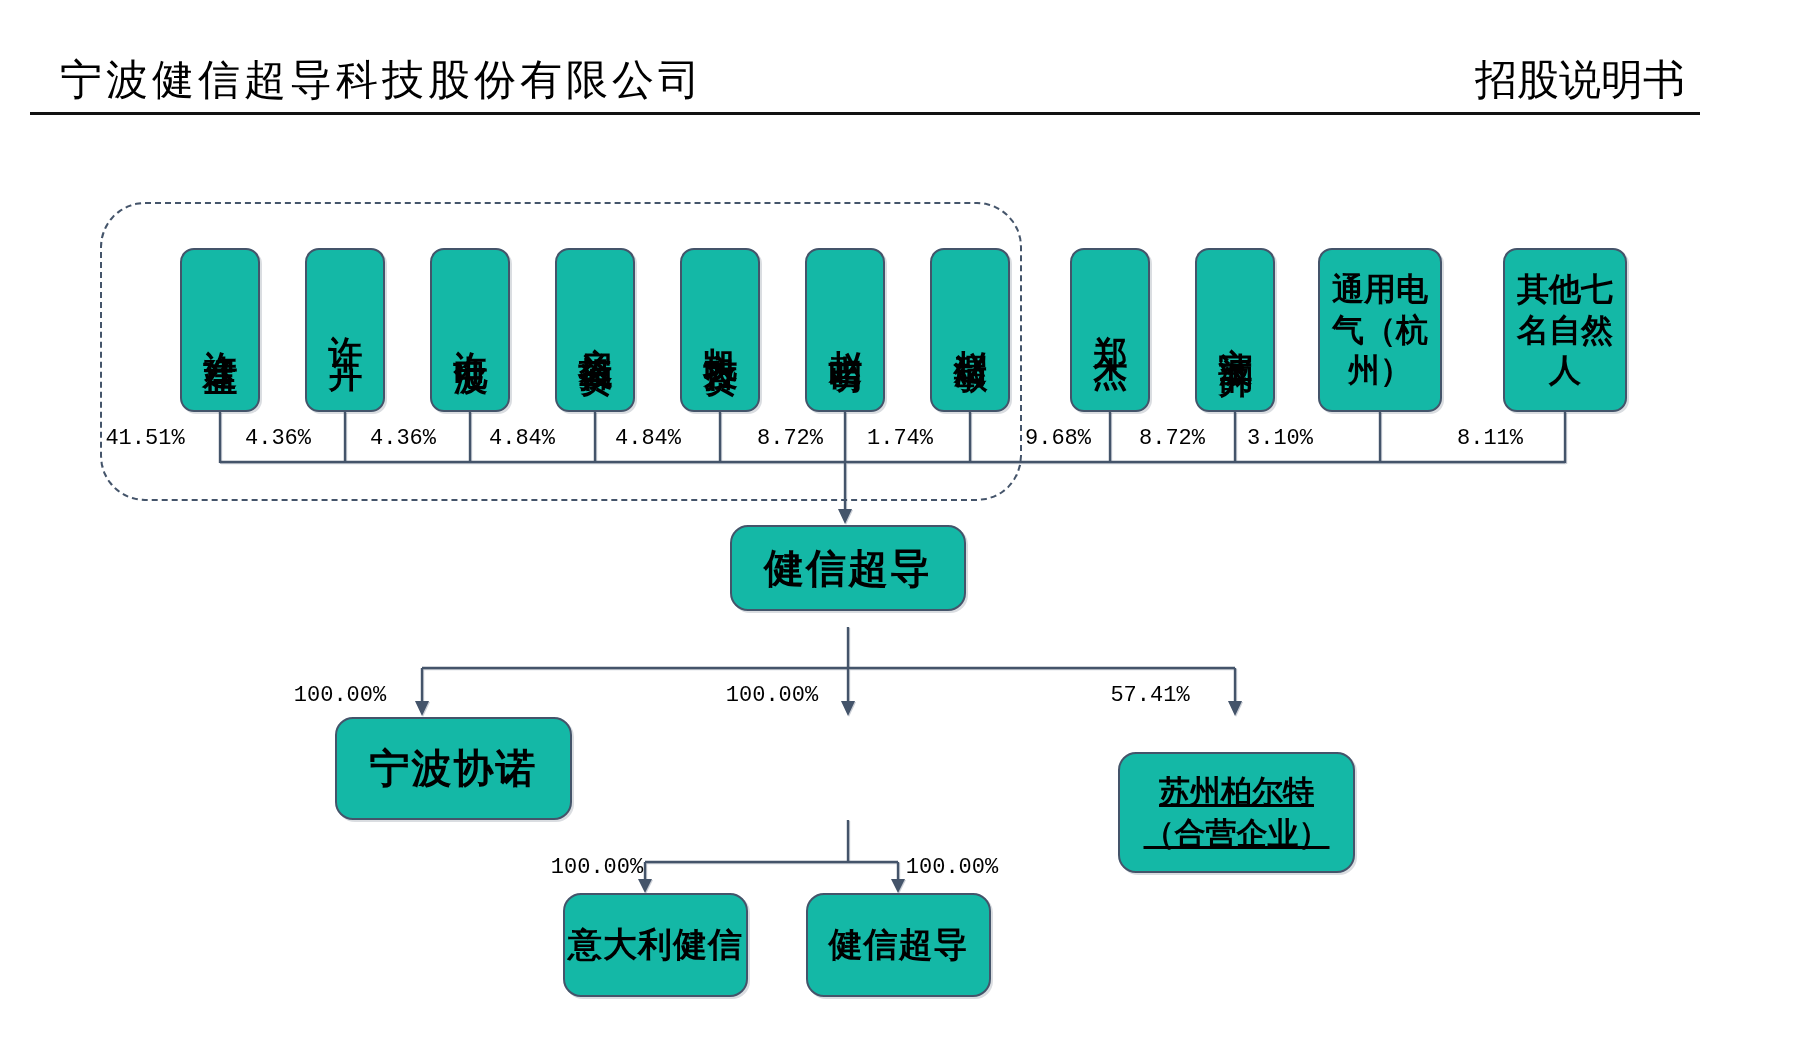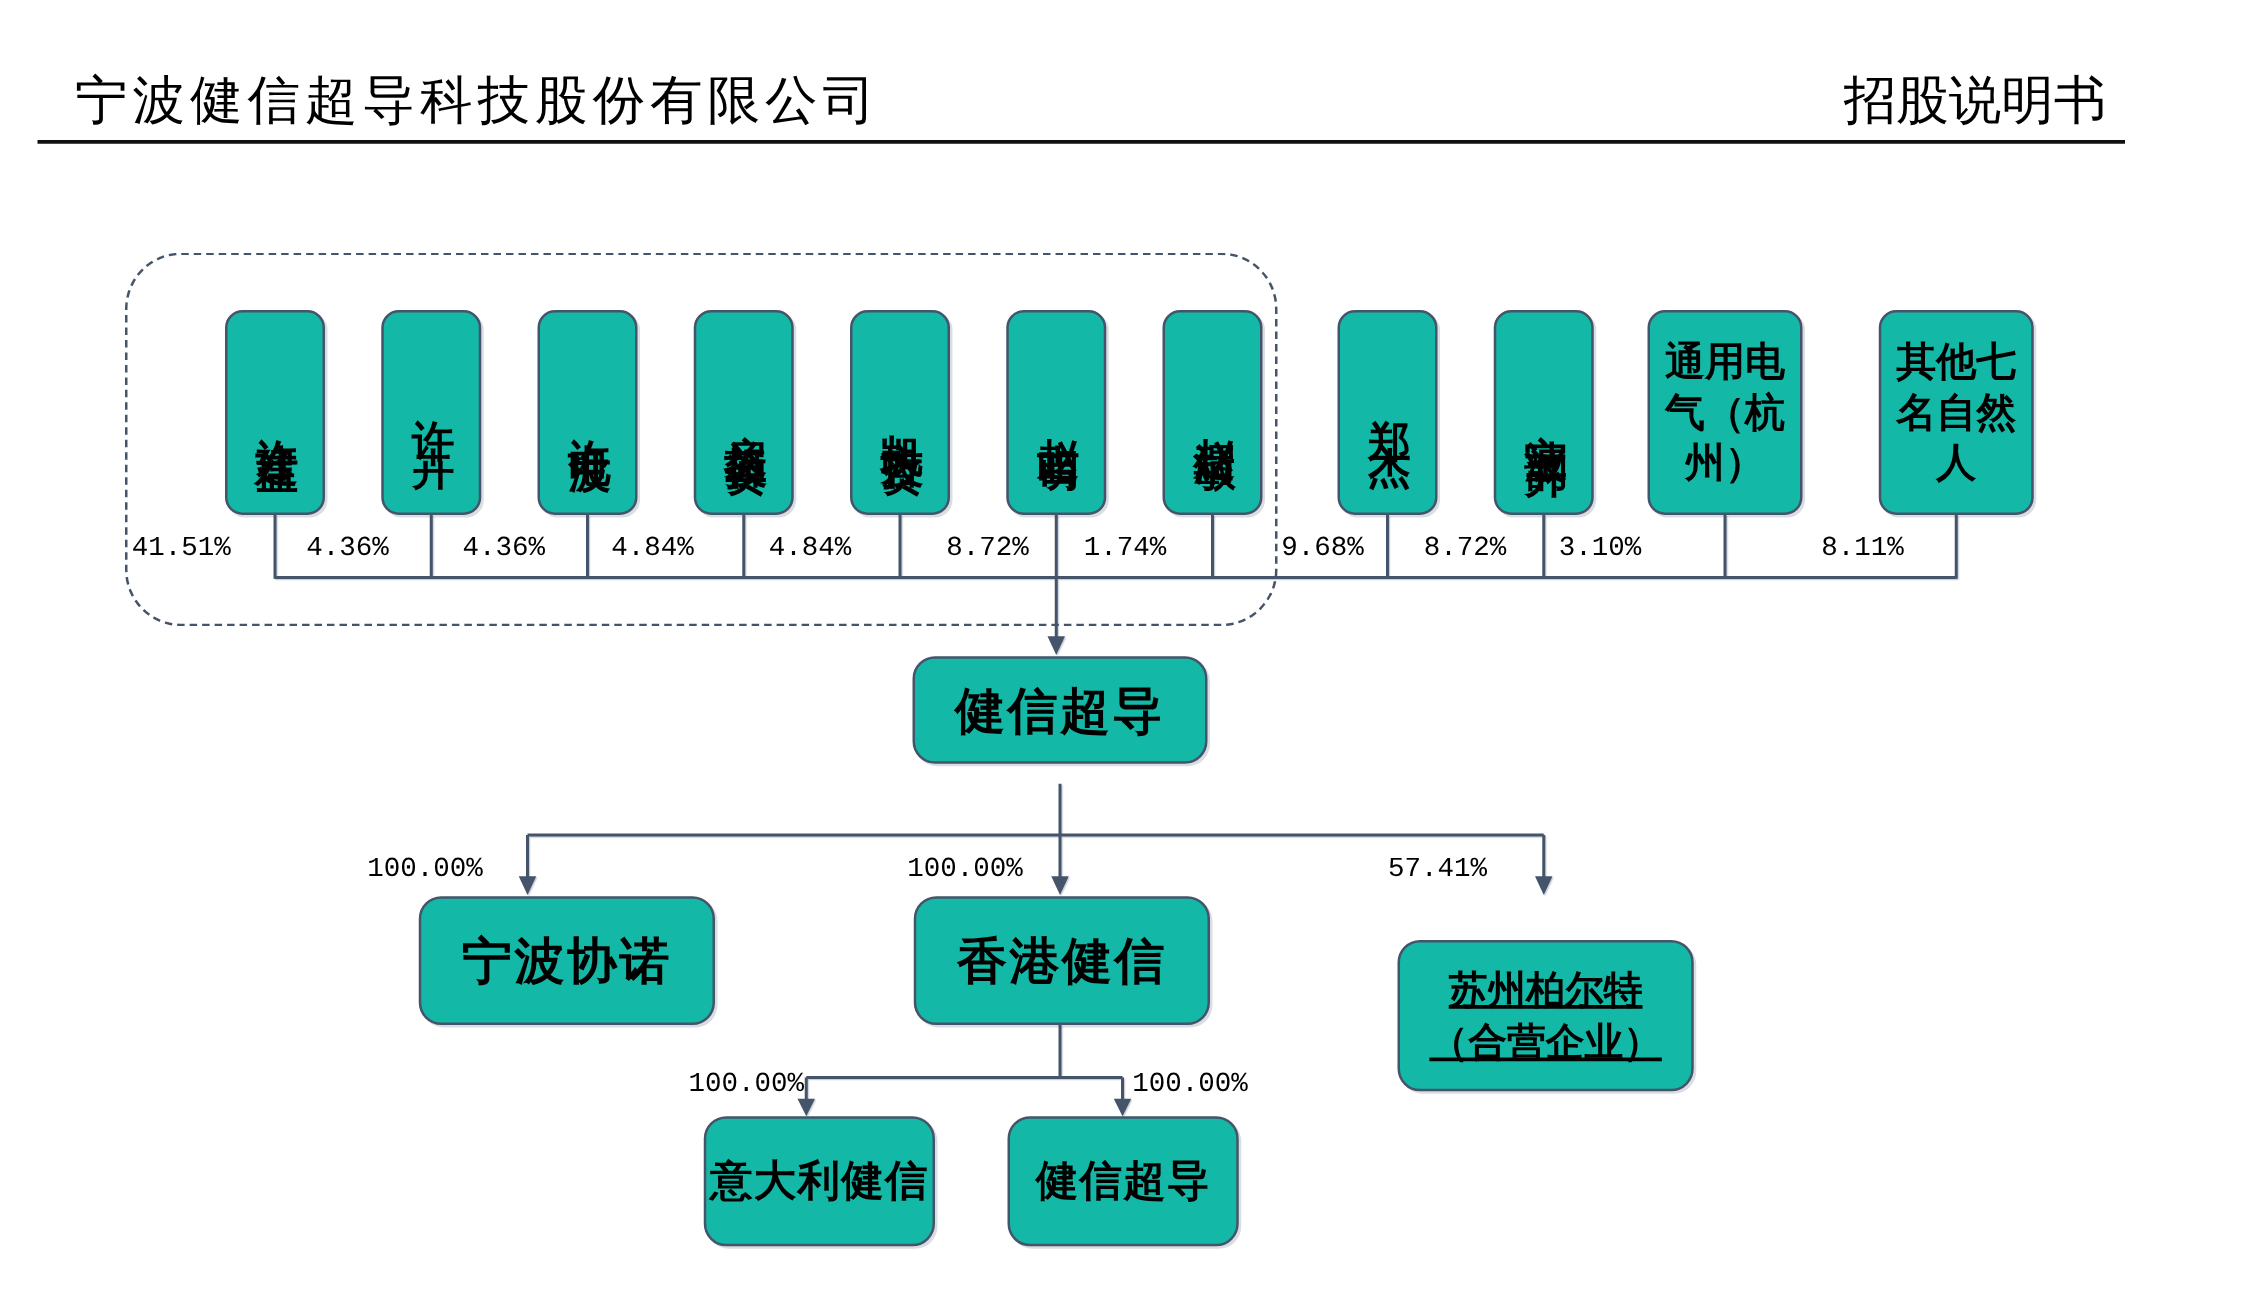--- a/index.html
+++ b/index.html
@@ -136,23 +136,20 @@
     <span class="clabel">健信超导</span>
   </div>
 
   <div class="pct w2" style="left:275px;top:681px;">100.00%</div>
   <div class="pct w2" style="left:707px;top:681px;">100.00%</div>
   <div class="pct w2" style="left:1085px;top:681px;">57.41%</div>
 
   <div class="node big" style="left:335px;top:717px;width:237px;height:103px;">
     <span class="clabel">宁波协诺</span>
   </div>
-  <div class="node big" style="left:731px;top:717px;width:237px;height:103px;">
-    <span class="clabel">香港健信</span>
-  </div>
   <div class="node big" style="left:1118px;top:752px;width:237px;height:121px;text-decoration:underline;">
     <span class="pair">苏州柏尔特
 （合营企业）</span>
   </div>
 
   <div class="pct w2" style="left:532px;top:853px;">100.00%</div>
   <div class="pct w2" style="left:887px;top:853px;">100.00%</div>
 
   <div class="node big" style="left:563px;top:893px;width:185px;height:104px;">
     <span class="slabel">意大利健信</span>

